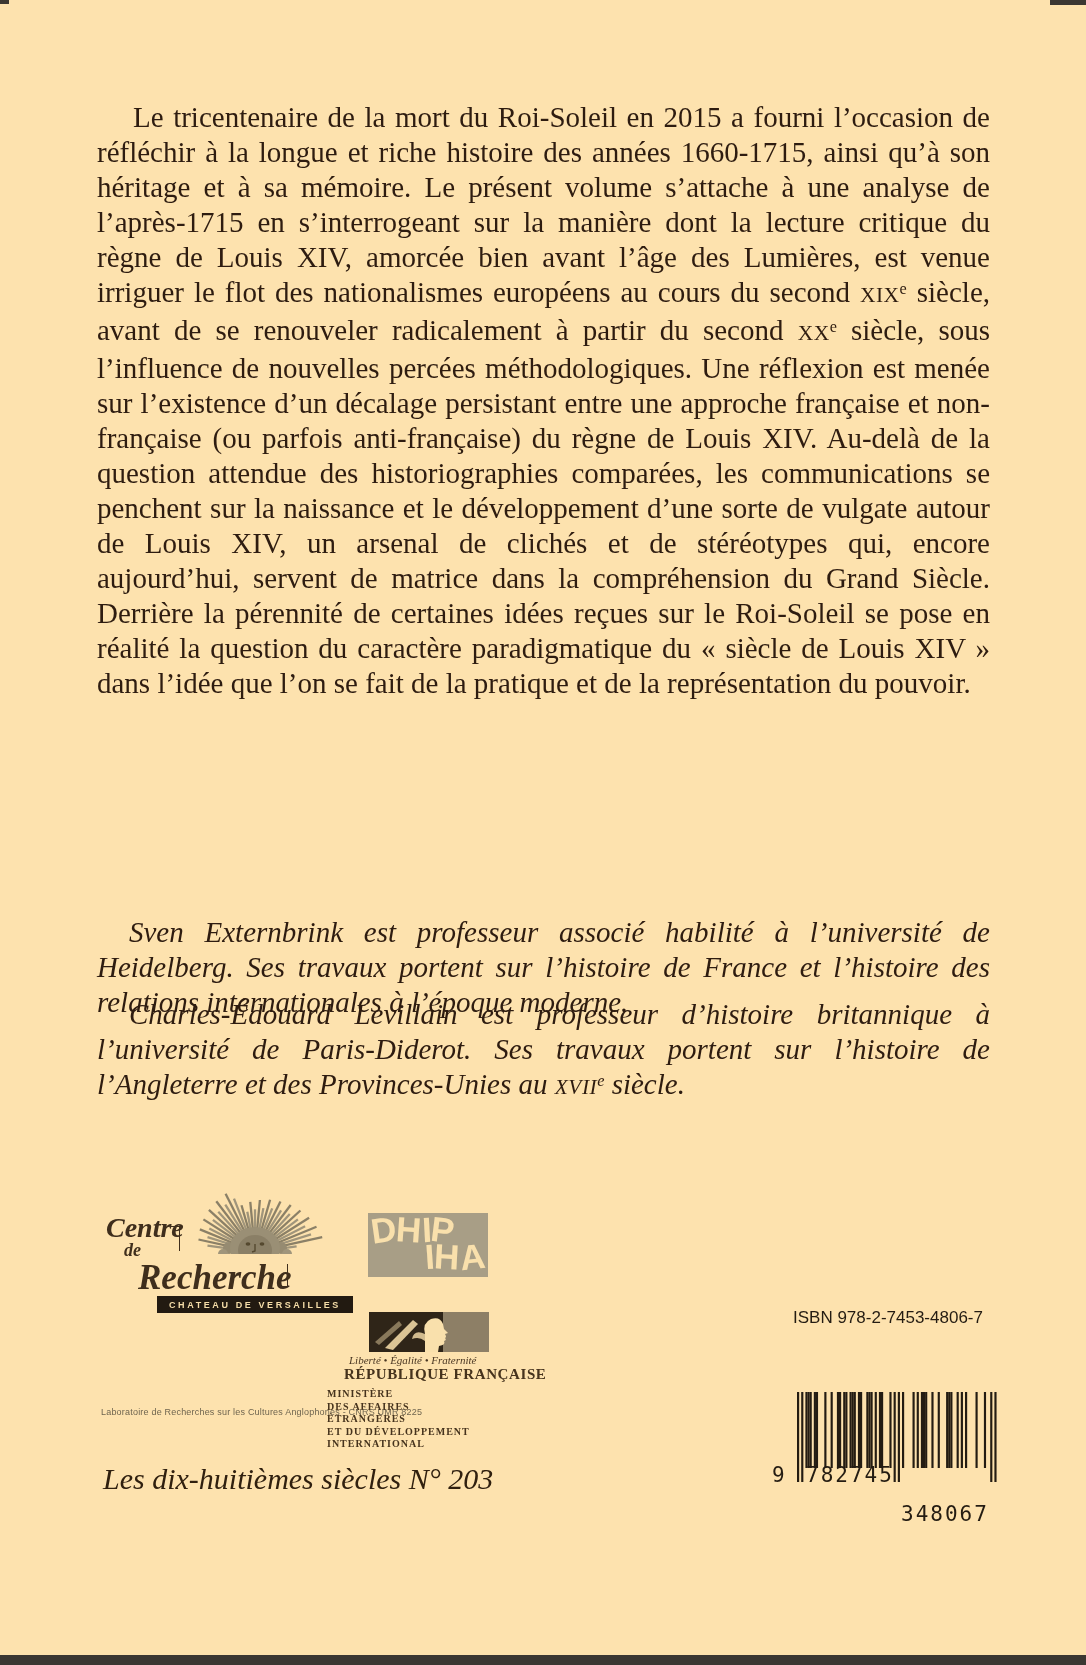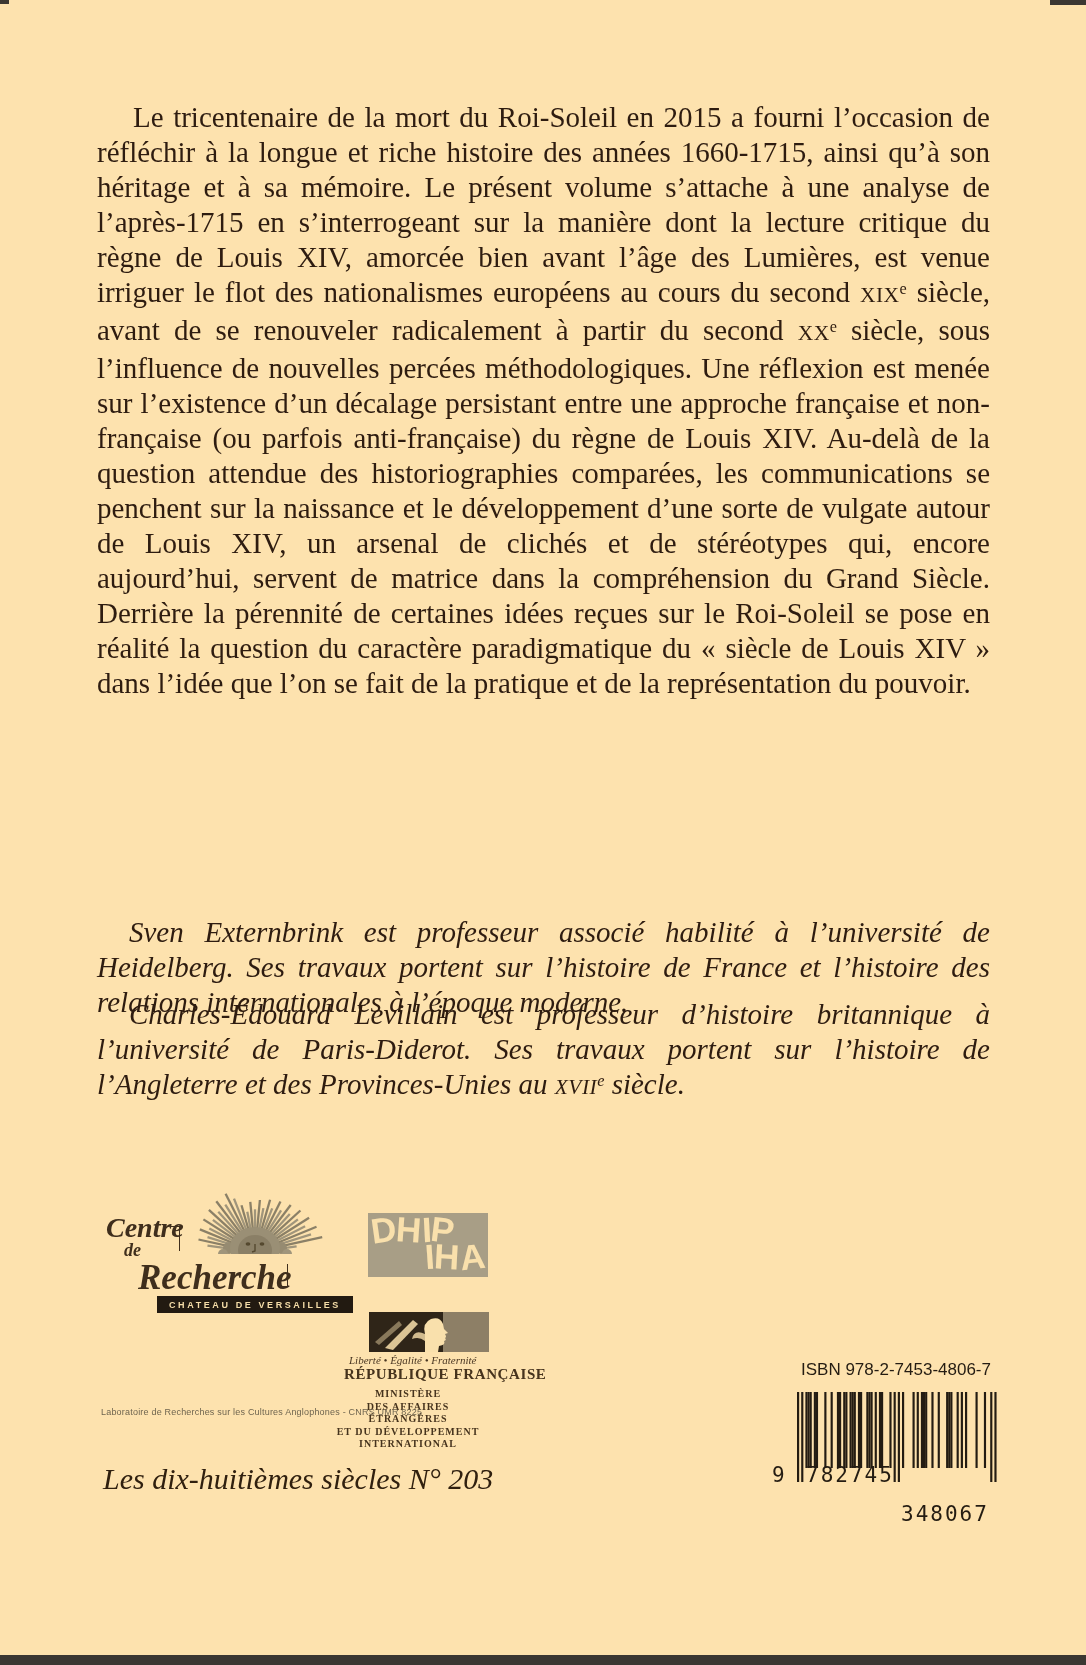--- a/index.html
+++ b/index.html
@@ -30,31 +30,31 @@
   .dhip div{white-space:nowrap;}
   .dhip-l1{margin:0 0 0 3px;font-size:35px;line-height:34px;}
   .dhip-l2{text-align:right;margin:-7px 3px 0 0;font-size:35px;line-height:34px;}
   .dhip span{display:inline-block;}
   
   .marianne{left:369px;top:1312px;}
   .rf-motto{left:349px;top:1354px;width:162px;text-align:left;font-size:11px;
         font-style:italic;color:#4a3723;}
   .rf-name{left:344px;top:1366px;width:172px;text-align:center;font-size:15px;
         letter-spacing:0.6px;font-weight:700;color:#46331d;white-space:nowrap;}
-  .rf-ministry{left:327px;top:1388px;width:162px;text-align:center;font-size:10px;
+  .rf-ministry{left:327px;top:1388px;width:162px;font-size:10px;
         letter-spacing:1px;line-height:12.6px;color:#46331d;font-weight:700;}
   
   .larca-name{left:100px;top:1356px;font-family:"Liberation Sans",sans-serif;font-size:47px;
         letter-spacing:15px;color:#6f654f;font-weight:600;line-height:48px;}
   .larca-tag{left:101px;top:1407px;font-family:"Liberation Sans",sans-serif;font-size:9px;
         color:#6f654f;letter-spacing:0.2px;white-space:nowrap;}
   
   .collection{left:103px;top:1462px;font-size:30px;font-style:italic;color:#30200f;}
   
-  .isbn-label{left:793px;top:1360px;width:206px;text-align:center;
+  .isbn-label{left:793px;top:1308px;width:206px;
         font-family:"Liberation Sans",sans-serif;font-size:17px;color:#241c12;white-space:nowrap;}
   .ean{left:797px;top:1392px;}
   .ean-d{font-family:"DejaVu Sans Mono",monospace;font-size:21px;color:#241c12;}
   .ean-first{left:772px;top:1463px;}
   .ean-g1{left:806px;top:1463px;width:88px;letter-spacing:2px;}
   .ean-g2{left:901px;top:1463px;width:84px;letter-spacing:2px;margin-top:39px;}
   
   .band-bottom{left:0;top:1655px;width:1086px;height:10px;background:#3b3732;}
   .corner-tl{left:0;top:0;width:9px;height:4px;background:#3b3732;}
   .corner-tr{left:1050px;top:0;width:36px;height:5px;background:#3b3732;}

